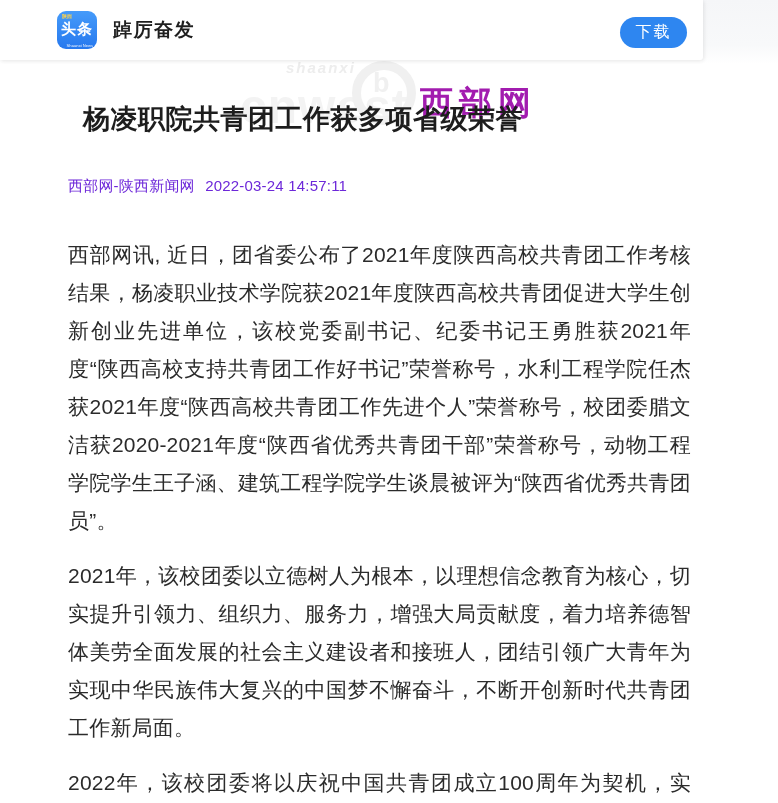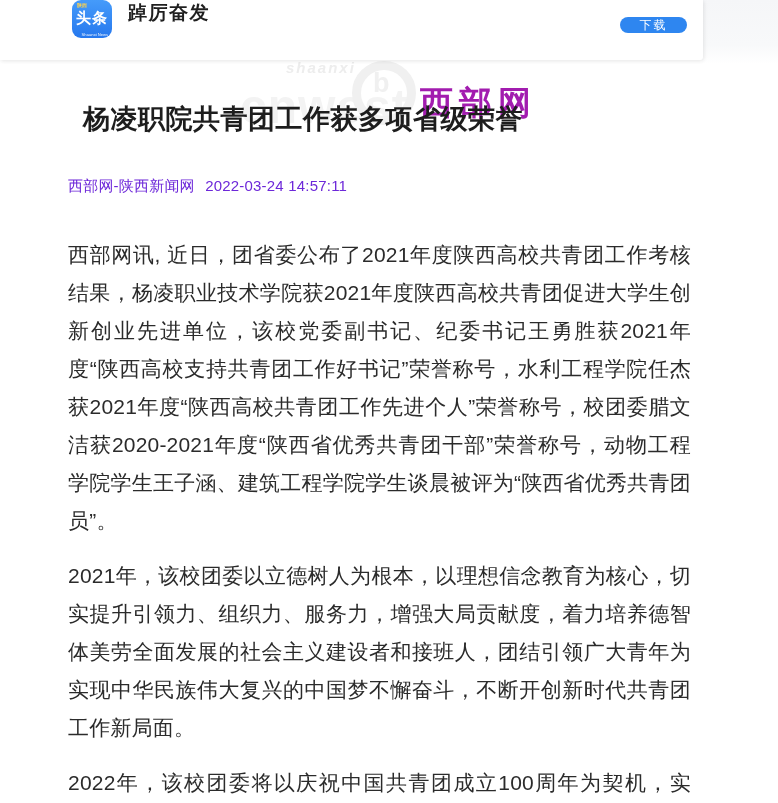--- a/index.html
+++ b/index.html
@@ -11,21 +11,21 @@
   
   .top-right-gap{
     position:absolute;left:702px;top:0;width:76px;height:64px;
     background:linear-gradient(180deg,#f5f6f8 0%,#f8f9fa 70%,#ffffff 100%);
   }
   
   .header{
     position:absolute;left:0;top:0;width:703px;height:60px;background:#ffffff;
     box-shadow:0 1px 4px rgba(0,0,0,.07),2px 1px 4px rgba(0,0,0,.04);
     border-radius:0 0 3px 0;
-    display:flex;box-sizing:border-box;padding-left:72px;
+    display:flex;align-items:center;box-sizing:border-box;padding-left:57px;
     z-index:5;
   }
   .logo{
     position:relative;width:40px;height:38px;border-radius:9px;
     background:linear-gradient(180deg,#459bfa 0%,#2678ee 100%);
     flex:0 0 auto;
   }
   .logo-tag{
     position:absolute;top:2px;left:5px;font-size:8px;font-weight:bold;color:#ffd24a;
     transform:scale(.62);transform-origin:left top;white-space:nowrap;
@@ -36,22 +36,22 @@
   }
   .logo-sub{
     position:absolute;bottom:1px;left:0;right:0;text-align:center;
     color:rgba(255,255,255,.92);font-size:8px;transform:scale(.52);
     transform-origin:center bottom;white-space:nowrap;
   }
   .app-name{
     margin-left:16px;font-size:19px;color:#1f1f1f;font-weight:600;letter-spacing:1.5px;
   }
   .download-btn{
-    position:absolute;left:620px;top:17px;width:67px;height:16px;border:none;
-    border-radius:16px;background:#2e86f0;color:#ffffff;font-size:12px;
+    position:absolute;left:620px;top:17px;width:67px;height:31px;border:none;
+    border-radius:16px;background:#2e86f0;color:#ffffff;font-size:16px;
     font-family:"Liberation Sans",sans-serif;
     display:flex;align-items:center;justify-content:center;letter-spacing:2px;cursor:pointer;
   }
   
   .watermark{position:absolute;left:240px;top:55px;z-index:1;pointer-events:none;}
   .wm-shaanxi{
     position:absolute;left:46px;top:4px;font-style:italic;font-weight:bold;
     font-size:15px;color:#ededed;letter-spacing:2px;
   }
   .wm-cnwest{

